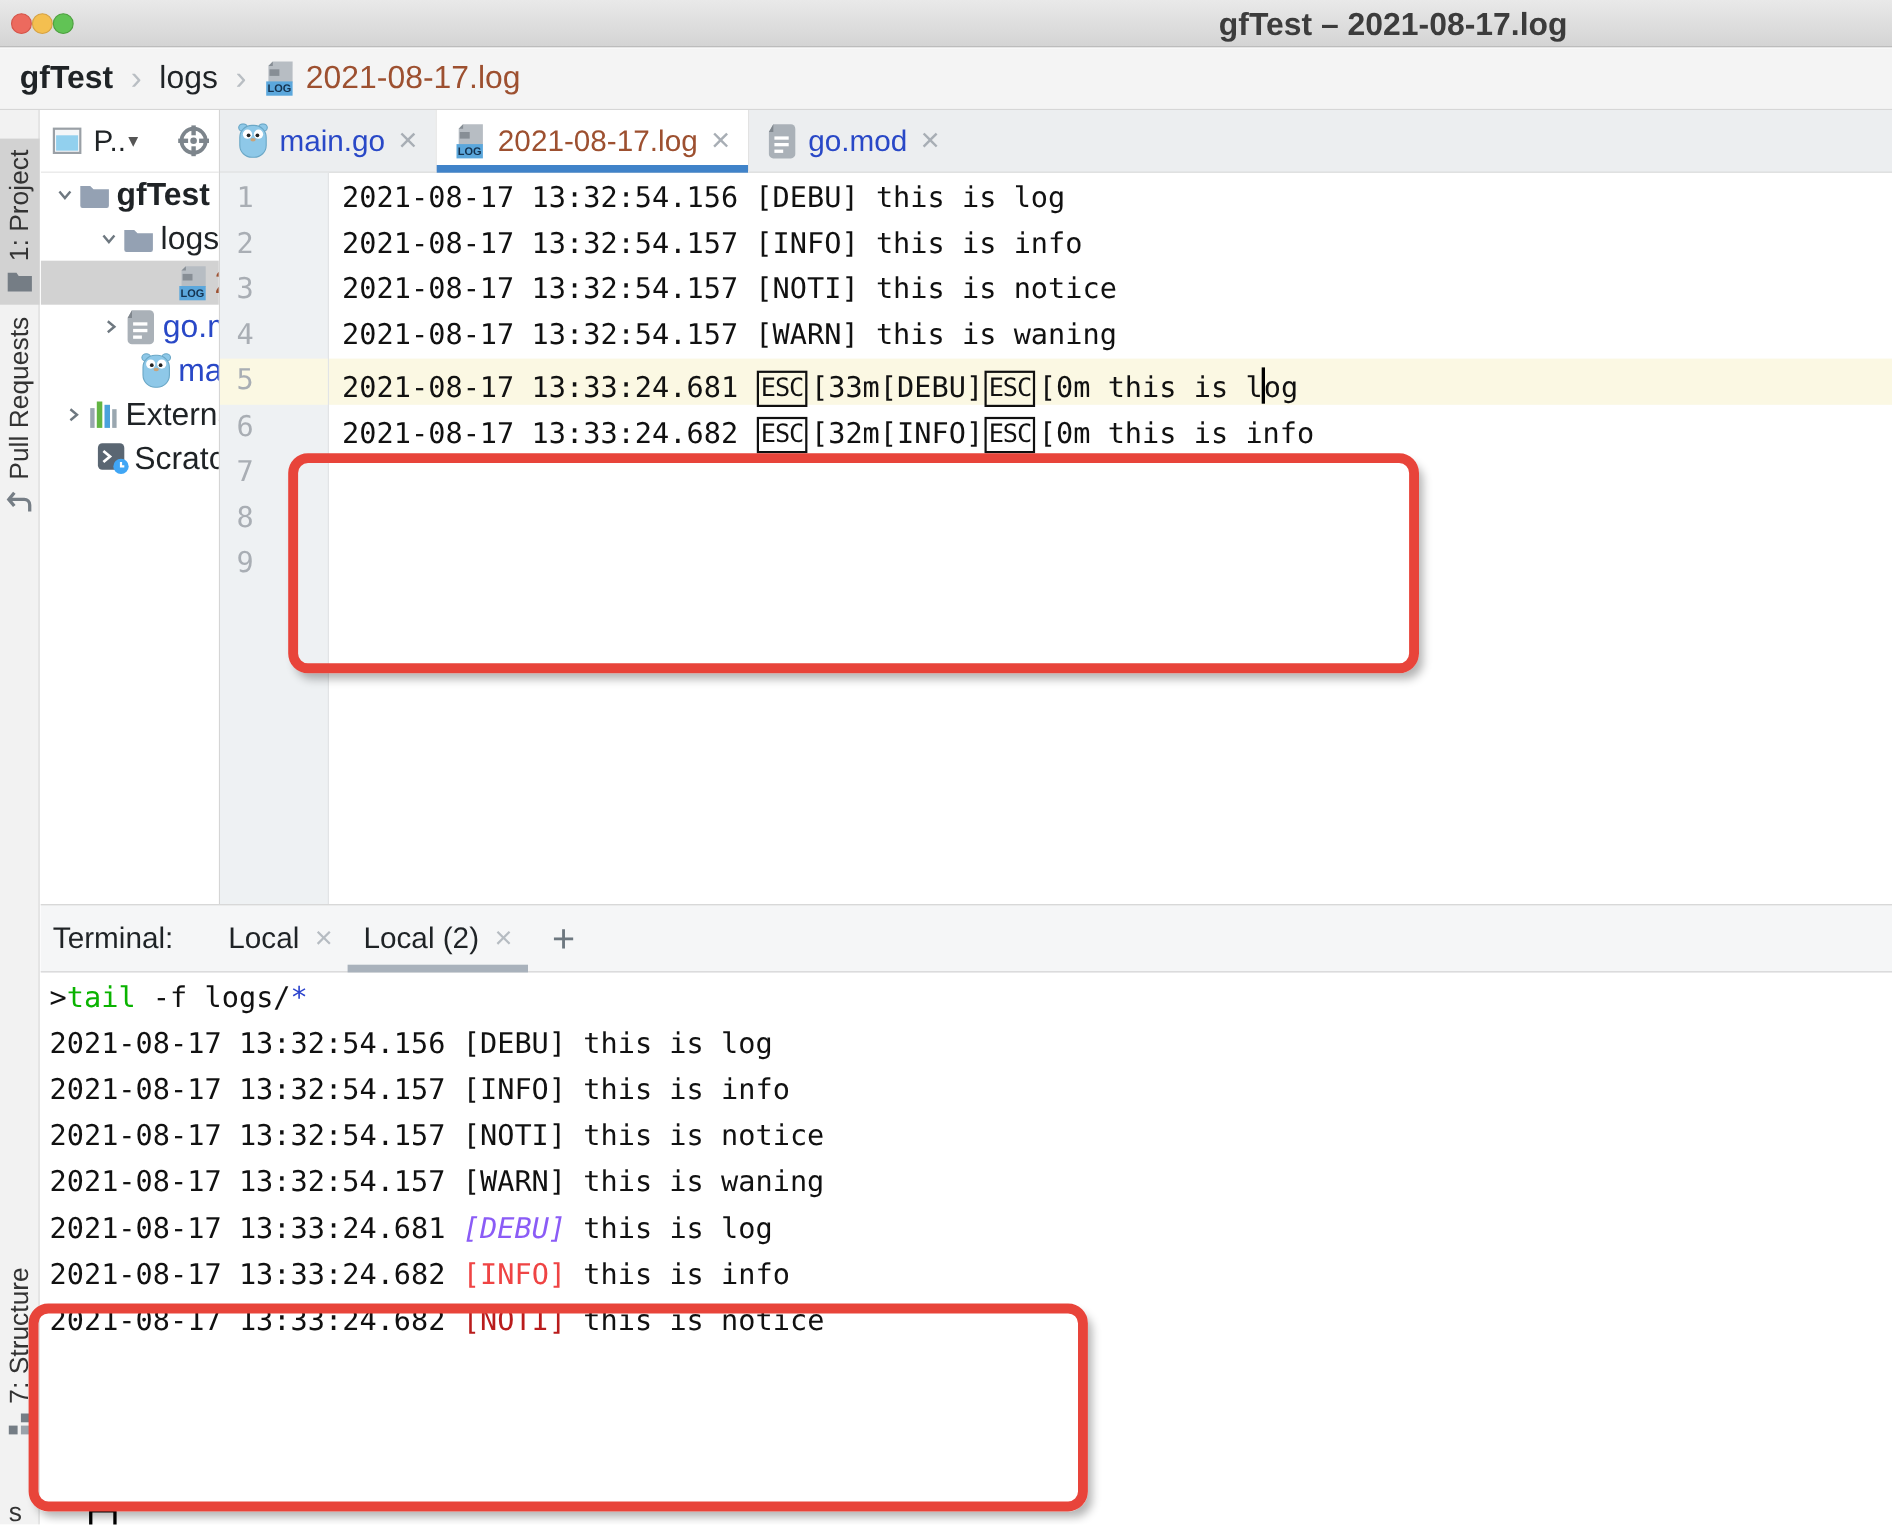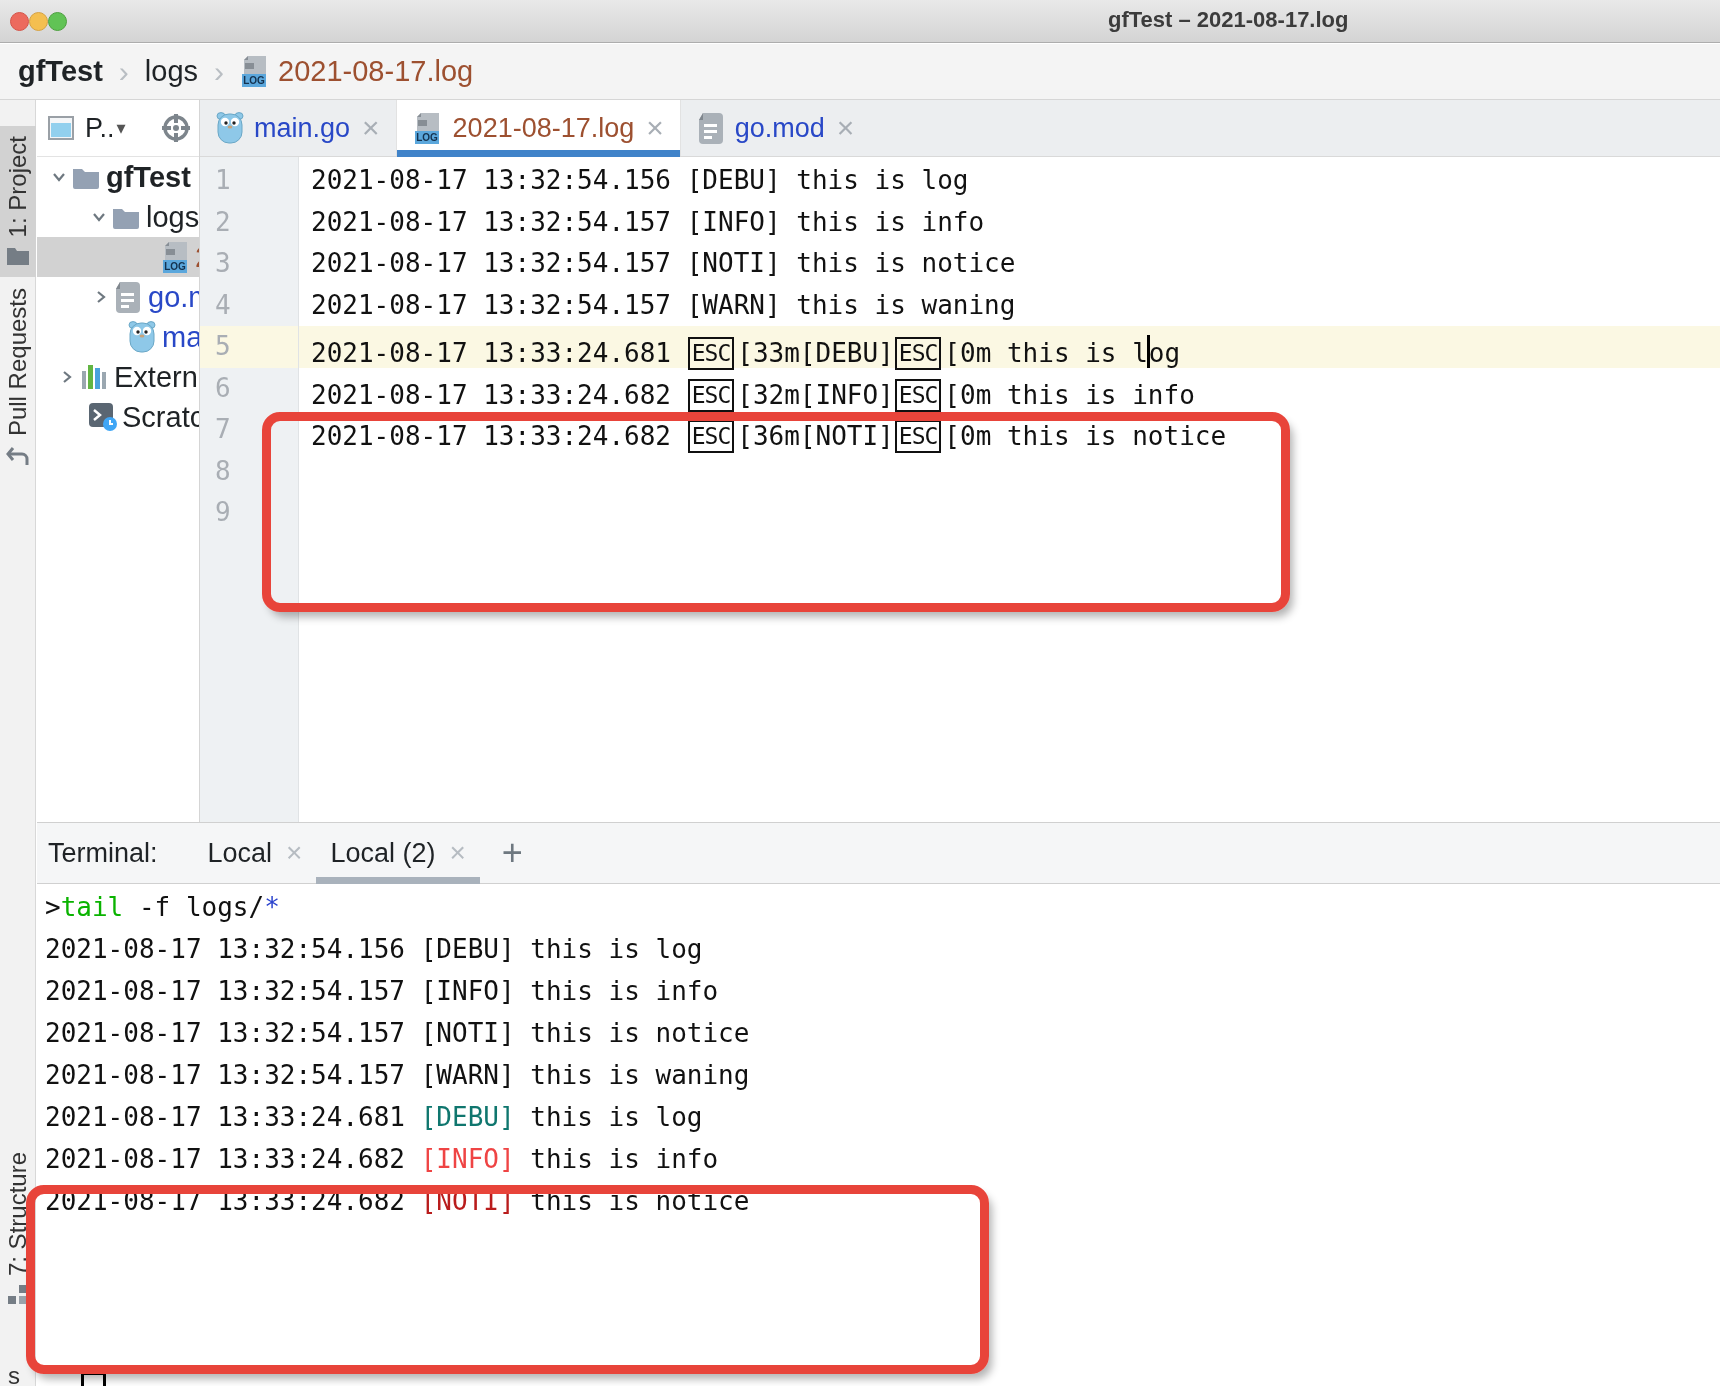--- a/index.html
+++ b/index.html
@@ -7,21 +7,21 @@
   body { font-family:"Liberation Sans", sans-serif; background:#fff; color:#1f2326; }
   .window { position:relative; width:1720px; height:1386px; background:#fff; }
 
   
   .titlebar { position:absolute; left:0; top:0; width:1720px; height:43px;
     background:linear-gradient(#e9e9e9,#d4d4d4); border-bottom:1px solid #adadad; }
   .traffic { position:absolute; top:12px; width:19px; height:19px; border-radius:50%; }
   .t-red    { left:10px;  background:#ec6a5e; border:1px solid #d55449; }
   .t-yellow { left:29px;  background:#f4bf50; border:1px solid #d6a243; }
   .t-green  { left:48px;  background:#61c355; border:1px solid #4da03f; }
-  .win-title { position:absolute; left:1108px; top:7px; font-size:22px; font-weight:700; color:#3c3c3c; }
+  .win-title { position:absolute; left:1108px; top:7px; font-size:29px; font-weight:700; color:#3c3c3c; }
 
   
   .breadcrumbs { position:absolute; left:0; top:44px; width:1720px; height:56px;
     background:#f4f4f4; border-bottom:1px solid #d6d6d6; display:flex; align-items:center; padding-left:18px; }
   .crumb { font-size:29px; color:#1f2326; }
   .crumb.project { font-weight:700; }
   .crumb.file { color:#9d5030; }
   .crumb-sep { color:#b9bec3; font-size:30px; margin:0 16px; font-weight:400; }
   .breadcrumbs .icon { margin-right:8px; }
 
@@ -339,21 +339,20 @@
             <div class="gutter-num">8</div>
             <div class="gutter-num">9</div>
           </div>
         <div class="code" id="code">
             <div class="code-line">2021-08-17 13:32:54.156 [DEBU] this is log</div>
             <div class="code-line">2021-08-17 13:32:54.157 [INFO] this is info</div>
             <div class="code-line">2021-08-17 13:32:54.157 [NOTI] this is notice</div>
             <div class="code-line">2021-08-17 13:32:54.157 [WARN] this is waning</div>
             <div class="code-line current">2021-08-17 13:33:24.681 <span class="esc-box">ESC</span>[33m[DEBU]<span class="esc-box">ESC</span>[0m this is l<span class="caret"></span>og</div>
             <div class="code-line">2021-08-17 13:33:24.682 <span class="esc-box">ESC</span>[32m[INFO]<span class="esc-box">ESC</span>[0m this is info</div>
-            <div class="code-line">2021-08-17 13:33:24.682 <span class="esc-box">ESC</span>[36m[NOTI]<span class="esc-box">ESC</span>[0m this is notice</div>
             <div class="code-line"></div>
           </div>
       </div>
     </div>
 
     <div class="terminal-panel">
       <div class="terminal-header">
         <span class="terminal-title">Terminal:</span>
         <div class="term-tab">
           <span class="tab-label">Local</span>
@@ -365,21 +364,21 @@
           <span class="underline"></span>
         </div>
         <span class="term-plus">+</span>
       </div>
       <div class="terminal-body" id="terminal-body">
           <div class="term-line"><span>&gt;</span><span style="color: rgb(10, 179, 0);">tail</span><span> -f logs/</span><span style="color: rgb(43, 67, 205);">*</span></div>
           <div class="term-line"><span>2021-08-17 13:32:54.156 [DEBU] this is log</span></div>
           <div class="term-line"><span>2021-08-17 13:32:54.157 [INFO] this is info</span></div>
           <div class="term-line"><span>2021-08-17 13:32:54.157 [NOTI] this is notice</span></div>
           <div class="term-line"><span>2021-08-17 13:32:54.157 [WARN] this is waning</span></div>
-          <div class="term-line"><span>2021-08-17 13:33:24.681 </span><span style="color: #0f766e;">[DEBU]</span><span> this is log</span></div>
+          <div class="term-line"><span>2021-08-17 13:33:24.681 </span><span style="color: #8b5cf6; font-style: italic;">[DEBU]</span><span> this is log</span></div>
           <div class="term-line"><span>2021-08-17 13:33:24.682 </span><span style="color: #ef4444;">[INFO]</span><span> this is info</span></div>
           <div class="term-line"><span>2021-08-17 13:33:24.682 </span><span style="color: #b91c1c;">[NOTI]</span><span> this is notice</span></div>
         </div>
       <div class="term-cursor"></div>
     </div>
 
     <div class="anno-box anno-editor" id="anno-editor" style="border-color: rgb(232, 68, 58);"></div>
     <div class="anno-box anno-terminal" id="anno-terminal" style="border-color: rgb(232, 68, 58);"></div>
   </div>
 </div>

